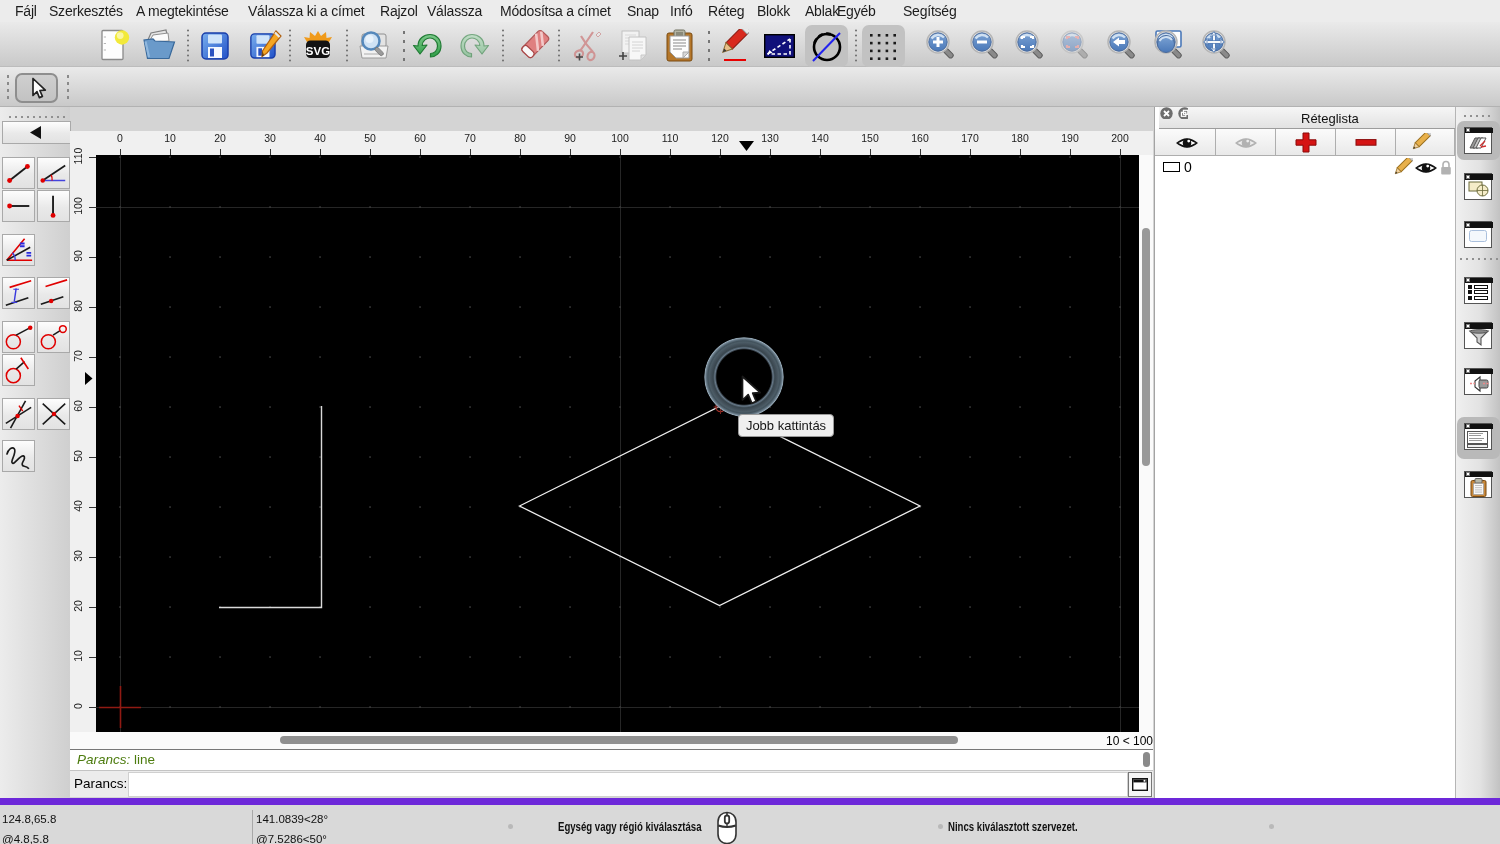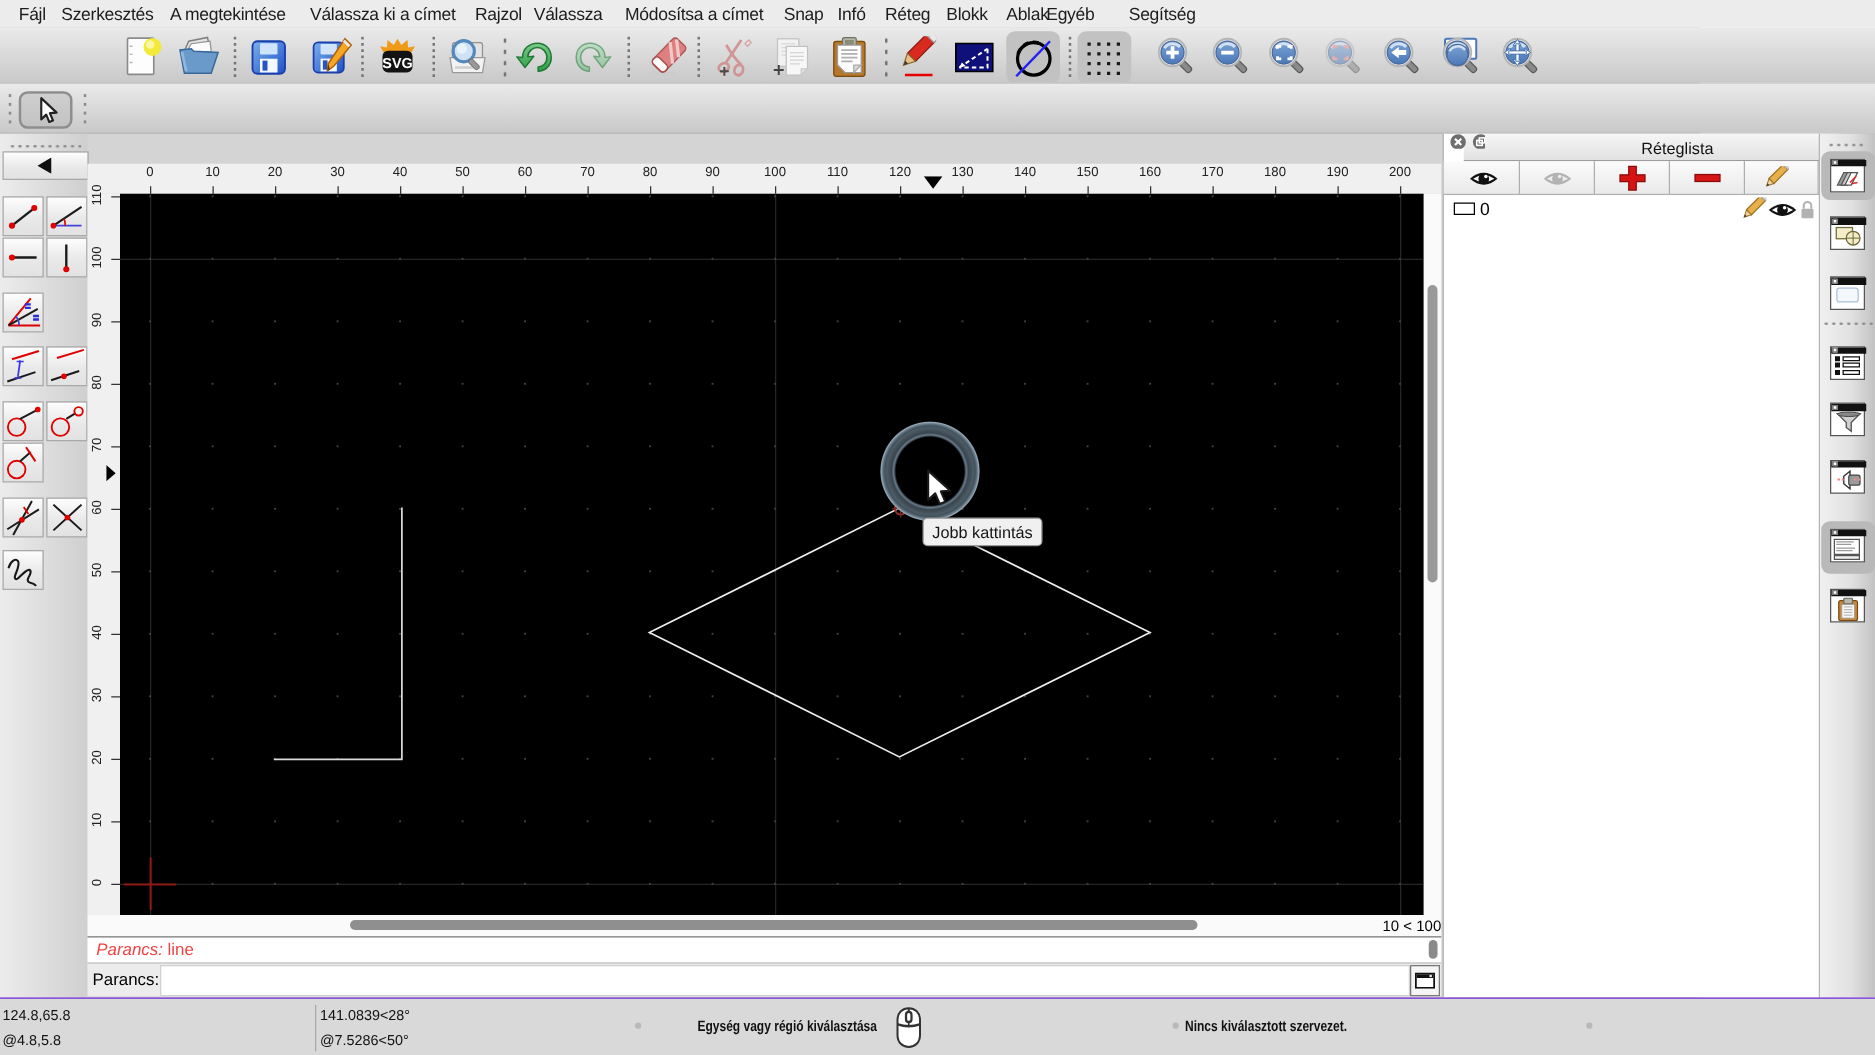--- a/index.html
+++ b/index.html
@@ -37,35 +37,35 @@
   .hrt { position:absolute; top:18px; width:1px; height:6px; background:#333; }
   .vrl { position:absolute; left:-2px; font-size:10.5px; color:#222; transform:rotate(-90deg); transform-origin:center; width:20px; text-align:center; }
   .vrt { position:absolute; left:19px; width:7px; height:1px; background:#333; }
   #canvas { position:absolute; left:96px; top:155px; width:1043px; height:577px; background:#000; overflow:hidden; }
   #vscroll { position:absolute; left:1139px; top:155px; width:14px; height:577px; background:#fafafa; }
   #vthumb { position:absolute; left:2.5px; top:73px; width:8px; height:238px; background:#999; border-radius:4px; }
   #hscroll { position:absolute; left:70px; top:732px; width:1083px; height:17px; background:#fafafa; }
   #hthumb { position:absolute; left:210px; top:4px; width:678px; height:8px; background:#8f8f8f; border-radius:4px; }
   #gridinfo { position:absolute; left:1050px; top:734px; width:103px; font-size:12px; color:#000; text-align:right; }
   #history { position:absolute; left:70px; top:749px; width:1083px; height:21px; background:#fff; border-top:1px solid #777; }
-  #history .txt { position:absolute; left:7px; top:2px; font-size:13.5px; color:#ef4444; }
+  #history .txt { position:absolute; left:7px; top:2px; font-size:13.5px; color:#4d7c0f; }
   #hthumb2 { position:absolute; right:3px; top:2px; width:7px; height:15px; background:#8a8a8a; border-radius:3.5px; }
   #cmdrow { position:absolute; left:70px; top:770px; width:1083px; height:27px; background:#ececec; border-top:1px solid #c4c4c4; }
   #cmdrow .lbl { position:absolute; left:4px; top:5px; font-size:13.5px; color:#000; }
   #cmdfield { position:absolute; left:58px; top:1px; width:1000px; height:25px; background:#fff; border:1px solid #d0d0d0; }
   #cmdbtn { position:absolute; left:1058px; top:1px; width:24px; height:25px; background:#f5f5f5; border:1px solid #777; }
   #rdock { position:absolute; left:1154px; top:107px; width:301px; height:691px; background:#fff; border-left:1px solid #a3a3a3; }
-  #rtitle { position:absolute; left:16px; top:0; width:300px; height:22px;
+  #rtitle { position:absolute; left:4px; top:0; width:300px; height:22px;
             background:linear-gradient(#f6f6f6,#e2e2e2); border-bottom:1px solid #9c9c9c;padding-left:32px; }
   #rtitle .t { position:absolute; left:142px; top:3.5px; font-size:13px; color:#111; }
   .rcell { position:absolute; top:22px; height:27px; background:linear-gradient(#fbfbfb,#e9e9e9); border-right:1px solid #aeaeae; border-bottom:1px solid #aeaeae; }
   #rsbar { position:absolute; left:1455px; top:107px; width:45px; height:691px;
            background:linear-gradient(to right,#f0f0f0 0%,#e2e2e2 55%,#c2c2c2 100%); border-left:1px solid #b5b5b5; }
   .shl { position:absolute; left:1px; width:43px; height:42px; background:#b9b9b9; border-radius:7px; }
-  #status { position:absolute; left:0; top:798px; width:1500px; height:46px; background:#d9d9d9; border-top:1px solid #6d28d9; }
+  #status { position:absolute; left:0; top:798px; width:1500px; height:46px; background:#d9d9d9; border-top:7px solid #6d28d9; }
   #status .s1 { position:absolute; font-size:11.5px; color:#111; }
   .sq { transform:scaleX(0.8); transform-origin:left center; }
   .sdot { position:absolute; width:5px; height:5px; border-radius:50%; background:#b9b9b9; }
 </style>
 </head>
 <body>
 <div id="app">
   <div id="menubar">
     <span style="left:15px">Fájl</span>
     <span style="left:49px">Szerkesztés</span>

